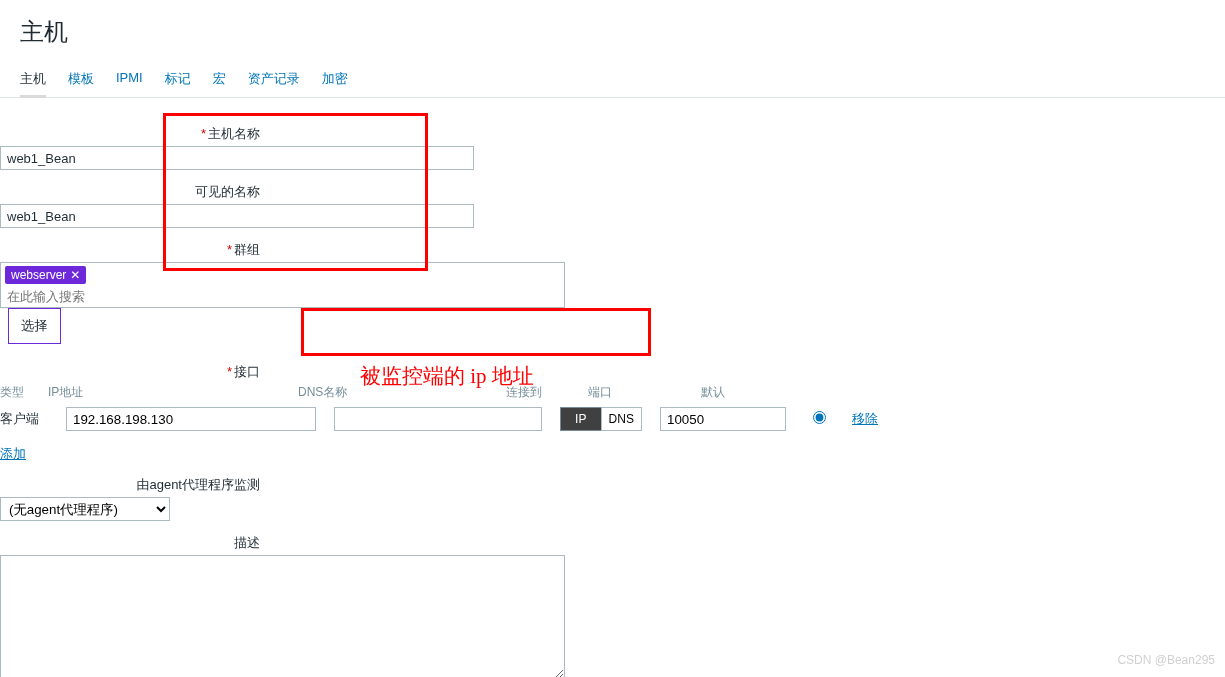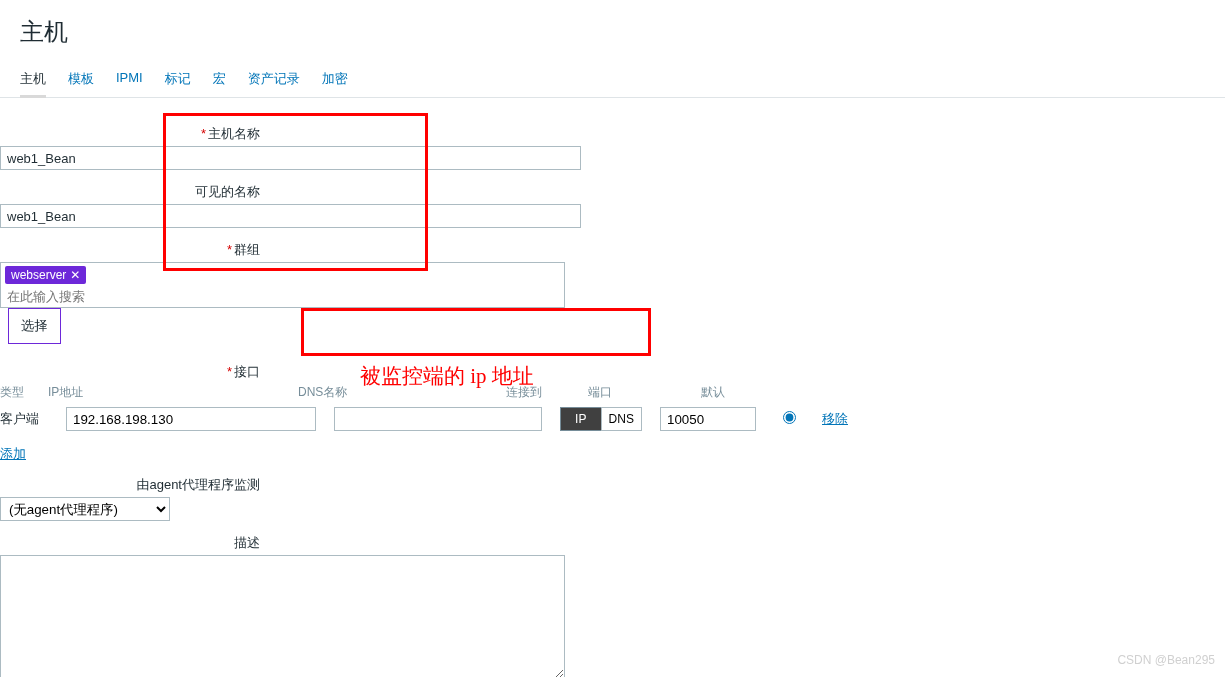--- a/index.html
+++ b/index.html
@@ -6,37 +6,37 @@
     body { font-family: Arial, "Microsoft YaHei", sans-serif; font-size: 13px; color: #1f2c33; background: #fff; }
     .page-title { font-size: 24px; padding: 16px 20px 14px; color: #1f2c33; font-weight: normal; }
     .tabs { border-bottom: 1px solid #dfe4e7; padding-left: 20px; display: flex; gap: 22px; }
     .tab { color: #0275b8; padding: 8px 0 9px; cursor: pointer; position: relative; }
     .tab.active { color: #1f2c33; }
     .tab.active::after { content: ''; position: absolute; bottom: -1px; left: 0; right: 0; height: 3px; background: #d9d9d9; }
     .form-area { padding: 24px 0 20px; }
     .row { display: flex; align-items: flex-start; margin-bottom: 10px; flex-direction: column; }
     .label { width: 268px; text-align: right; padding-right: 8px; color: #1f2c33; line-height: 24px; }
     .req { color: #d40000; margin-right: 2px; }
-    .input-std { width: 581px; height: 24px; border: 1px solid #acbbc2; padding: 2px 6px; font-size: 13px; color: #1f2c33; }
+    .input-std { width: 474px; height: 24px; border: 1px solid #acbbc2; padding: 2px 6px; font-size: 13px; color: #1f2c33; }
     .multiselect { width: 565px; border: 1px solid #acbbc2; padding: 3px 4px; }
     .tag { display: inline-block; background: #6d28d9; color: #fff; padding: 2px 6px; border-radius: 2px; font-size: 12px; }
     .tag-x { margin-left: 4px; cursor: pointer; }
     .ms-input { border: none; outline: none; width: 100%; margin-top: 3px; font-size: 13px; padding: 2px 2px 0; color: #768d99; }
     .btn-select { height: 36px; margin-left: 8px; padding: 0 12px; border: 1px solid #6d28d9; background: #fff; cursor: pointer; color: #1f2c33; align-self: flex-start; }
     .iface-head { display:flex; gap:0; color:#768d99; font-size:12px; margin-bottom:6px;}
     .iface-head .h-type{width:48px;} .iface-head .h-ip{width:250px;} .iface-head .h-dns{width:208px;} .iface-head .h-conn{width:82px;} .iface-head .h-port{width:110px;} .iface-head .h-def{width:30px;text-align:center;}
     .iface-row { display:flex; gap:18px; align-items:center;}
     .type-lbl { width:48px; color:#1f2c33; white-space:nowrap;}
     .ip-input { width:250px; height:24px; border:1px solid #acbbc2; padding:2px 6px; }
     .dns-input { width:208px; height:24px; border:1px solid #acbbc2; padding:2px 6px; }
     .toggle { display:flex; width:82px;}
     .toggle button{ flex:1; height:24px; border:1px solid #acbbc2; background:#fff; cursor:pointer; font-size:12px; padding:0;}
     .toggle button.on{ background:#404040; color:#fff; border-color:#768d99;}
     .toggle button:first-child{border-right:none;}
-    .port-input{ width:96px; height:24px; border:1px solid #acbbc2; padding:2px 6px;}
+    .port-input{ width:126px; height:24px; border:1px solid #acbbc2; padding:2px 6px;}
     .def-radio{ width:30px; text-align:center;}
     .def-radio input{accent-color:#0275b8;}
     .link{ color:#0275b8; cursor:pointer; text-decoration: underline; }
     .textarea-std{ width:565px; height:124px; border:1px solid #acbbc2; padding:4px; resize:both;}
     .select{ width:170px; height:24px; border:1px solid #acbbc2; background:#fff; padding:2px 4px;}
     .chk{ width:16px; height:16px; accent-color:#0275b8; margin-top:4px;}
     .btn-primary{ background:#0275b8; color:#fff; border:none; padding:6px 16px; cursor:pointer; font-size:13px;}
     .btn-sec{ background:#fff; color:#0275b8; border:1px solid #0275b8; padding:20px 14px; cursor:pointer; font-size:13px; margin-left:10px;}
     .box-red1{border:3px solid #ff0000; position:absolute; left:163px; top:113px; width:265px; height:158px; pointer-events:none;}
     .box-red2{border:3px solid #ff0000; position:absolute; left:301px; top:308px; width:350px; height:48px; pointer-events:none;}

